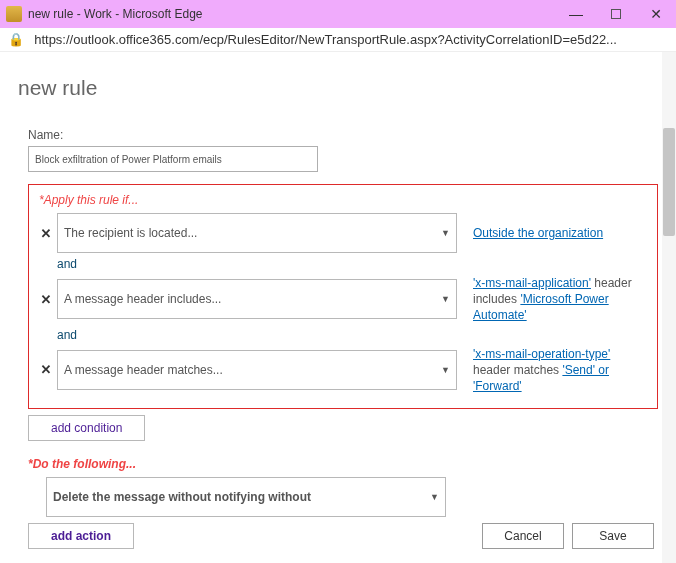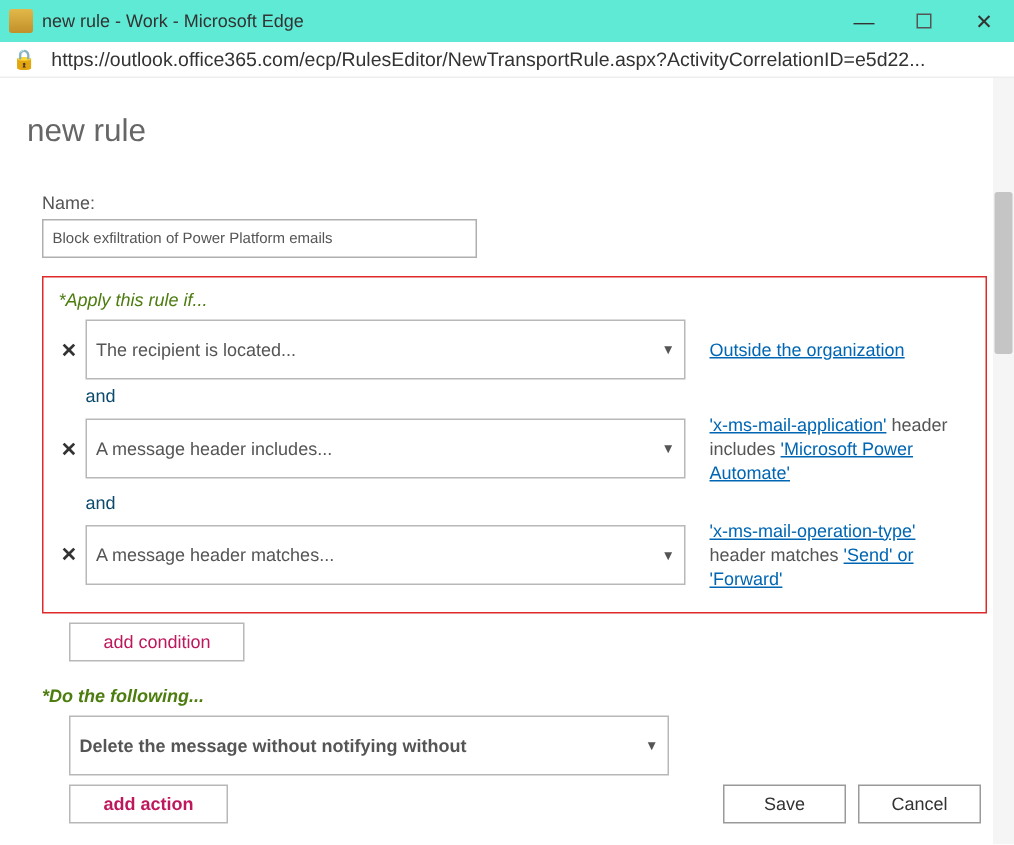--- a/index.html
+++ b/index.html
@@ -1,51 +1,51 @@
 <!DOCTYPE html>
 <html><head>
 <meta charset="utf-8">
 <style>
   * { box-sizing: border-box; margin: 0; padding: 0; font-family: "Segoe UI", Arial, sans-serif; }
   body { width: 676px; height: 563px; background: #fff; overflow: hidden; }
 
-  .titlebar { height: 28px; background: #5eead4; display: flex; align-items: center; font-size: 12px; color: #333; }
+  .titlebar { height: 28px; background: #f0abfc; display: flex; align-items: center; font-size: 12px; color: #333; }
   .titlebar .favicon { width: 16px; height: 16px; margin: 0 6px 0 6px; background: linear-gradient(#e2b84a,#c29029); border-radius: 2px; }
   .titlebar .title { flex: 1; }
   .winbtn { width: 40px; height: 28px; display: flex; align-items: center; justify-content: center; font-size: 14px; color: #333; }
 
   .addrbar { height: 24px; display: flex; align-items: center; padding: 0 8px; font-size: 13px; color: #333; border-bottom: 1px solid #eee; }
   .addrbar .lock { margin-right: 10px; font-size: 13px; }
   .addrbar .url { white-space: nowrap; overflow: hidden; text-overflow: ellipsis; flex: 1; }
 
   .content-wrap { position: relative; height: calc(563px - 52px); }
   .scroll-gutter { position: absolute; right: 0; top: 0; width: 14px; height: 100%; background: #f5f5f5; }
   .scroll-thumb { position: absolute; right: 1px; top: 76px; width: 12px; height: 108px; background: #c5c5c5; border-radius: 2px; }
 
   .page { padding: 24px 18px 0 18px; position: relative; height: 100%; }
   h1 { font-size: 21px; font-weight: 400; color: #666; margin-bottom: 28px; }
 
   .form { margin-left: 10px; font-size: 12px; color: #555; }
   .flabel { margin-bottom: 4px; }
   .textinput { width: 290px; height: 26px; border: 1px solid #afafaf; padding: 0 6px; font-size: 10px; color: #555; }
 
   .redbox { border: 1.5px solid #de2a2a; margin-top: 12px; padding: 8px 10px 10px 10px; }
-  .section-title { font-style: italic; color: #4d7c0f; margin-bottom: 6px; }
+  .section-title { font-style: italic; color: #ef4444; margin-bottom: 6px; }
 
   .condrow { display: flex; align-items: center; margin-bottom: 4px; }
   .condrow .xbtn { width: 14px; text-align: center; font-weight: bold; color: #333; font-size: 13px; margin-right: 4px; }
   .dropdown { flex: 0 0 400px; height: 40px; border: 1px solid #b8b8b8; display: flex; align-items: center; justify-content: space-between; padding: 16px 6px; background: #fff; font-size: 12px; color: #555; }
   .dropdown-wide { flex: 0 0 400px; }
   .dropdown .arrow { font-size: 9px; color: #555; }
   .side-text { margin-left: 16px; font-size: 12px; flex: 1; line-height: 1.35; }
   .side-link { color: #0066b3; text-decoration: underline; }
   .side-plain { color: #555; }
   .and { margin: 4px 0 4px 18px; font-size: 12px; color: #0c4a6e; }
 
-  .smallbtn { display: inline-flex; align-items: center; height: 26px; border: 1px solid #b8b8b8; background: #fff; padding: 0 22px; font-size: 12px; color: #be185d; margin-top: 6px; margin-left: 18px; }
+  .smallbtn { display: inline-flex; align-items: center; height: 26px; border: 1px solid #b8b8b8; background: #fff; padding: 0 22px; font-size: 12px; color: #4c1d95; margin-top: 6px; }
   .block { margin-top: 16px; margin-left: 0; font-weight: bold; }
 
   .actions-bar { position: absolute; bottom: 14px; right: 22px; display: flex; gap: 8px; }
   .actbtn { width: 82px; height: 26px; border: 1px solid #9a9a9a; background: #fff; font-size: 12px; color: #333; display: flex; align-items: center; justify-content: center; }
 
   .dropdown-outside { margin-left: 18px; }
 </style>
 </head>
 <body>
 
@@ -130,17 +130,17 @@
 
       <div class="block">
         <div class="flabel">Except if...</div>
         <div class="smallbtn" style="margin-top:2px;">add exception</div>
       </div>
 
       
     </div>
 
     <div class="actions-bar">
+      <div class="actbtn">Cancel</div>
       <div class="actbtn">Save</div>
-      <div class="actbtn">Cancel</div>
     </div>
   </div>
 </div>
 
 </body></html>

